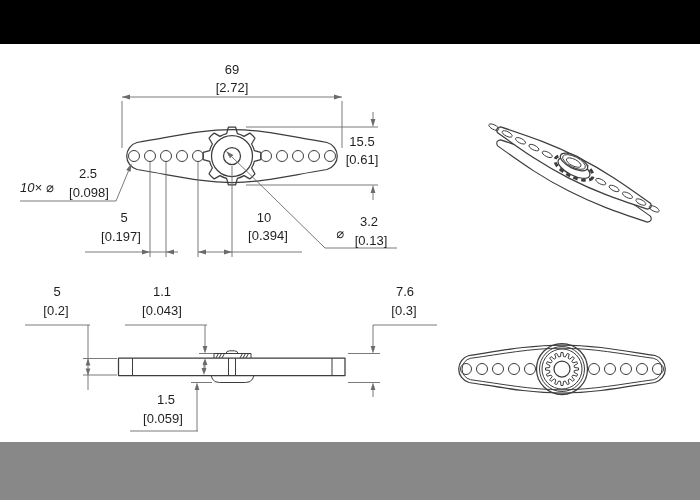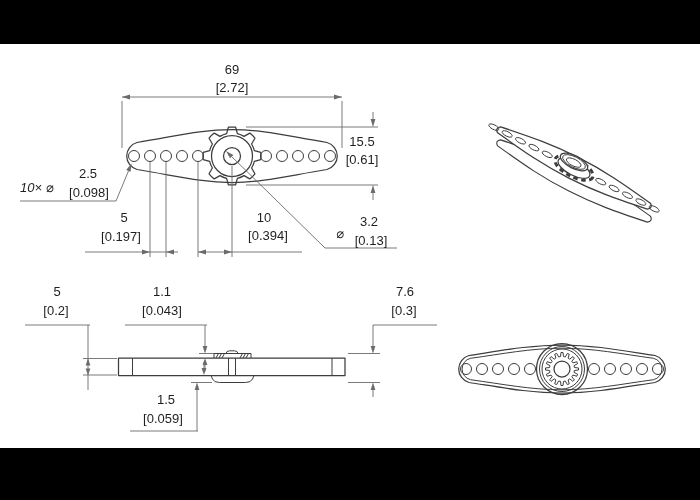--- a/index.html
+++ b/index.html
@@ -1,16 +1,16 @@
 <!DOCTYPE html>
 <html><head>
 <meta charset="utf-8">
 <style>
   html,body{margin:0;padding:0;background:#888;}
-  #screen{position:relative;width:700px;height:500px;background:#ffffff;overflow:hidden;}
+  #screen{position:relative;width:700px;height:442px;background:#ffffff;overflow:hidden;}
   svg{position:absolute;left:0;top:0;}
   svg text{font-family:"Liberation Sans","DejaVu Sans",sans-serif;font-size:13px;fill:#1f1f1f;}
   .ctr{text-anchor:middle;}
   .dia{font-style:italic;}
   .part{stroke:#3d3d3d;stroke-width:1.25;fill:none;stroke-linejoin:round;}
   .partthin{stroke:#3d3d3d;stroke-width:1;fill:none;}
   .dim{stroke:#6b6b6b;stroke-width:0.9;fill:none;}
   .arr{fill:#6b6b6b;stroke:none;}
   .bar{fill:#000000;}
   .face{fill:#ffffff;}

